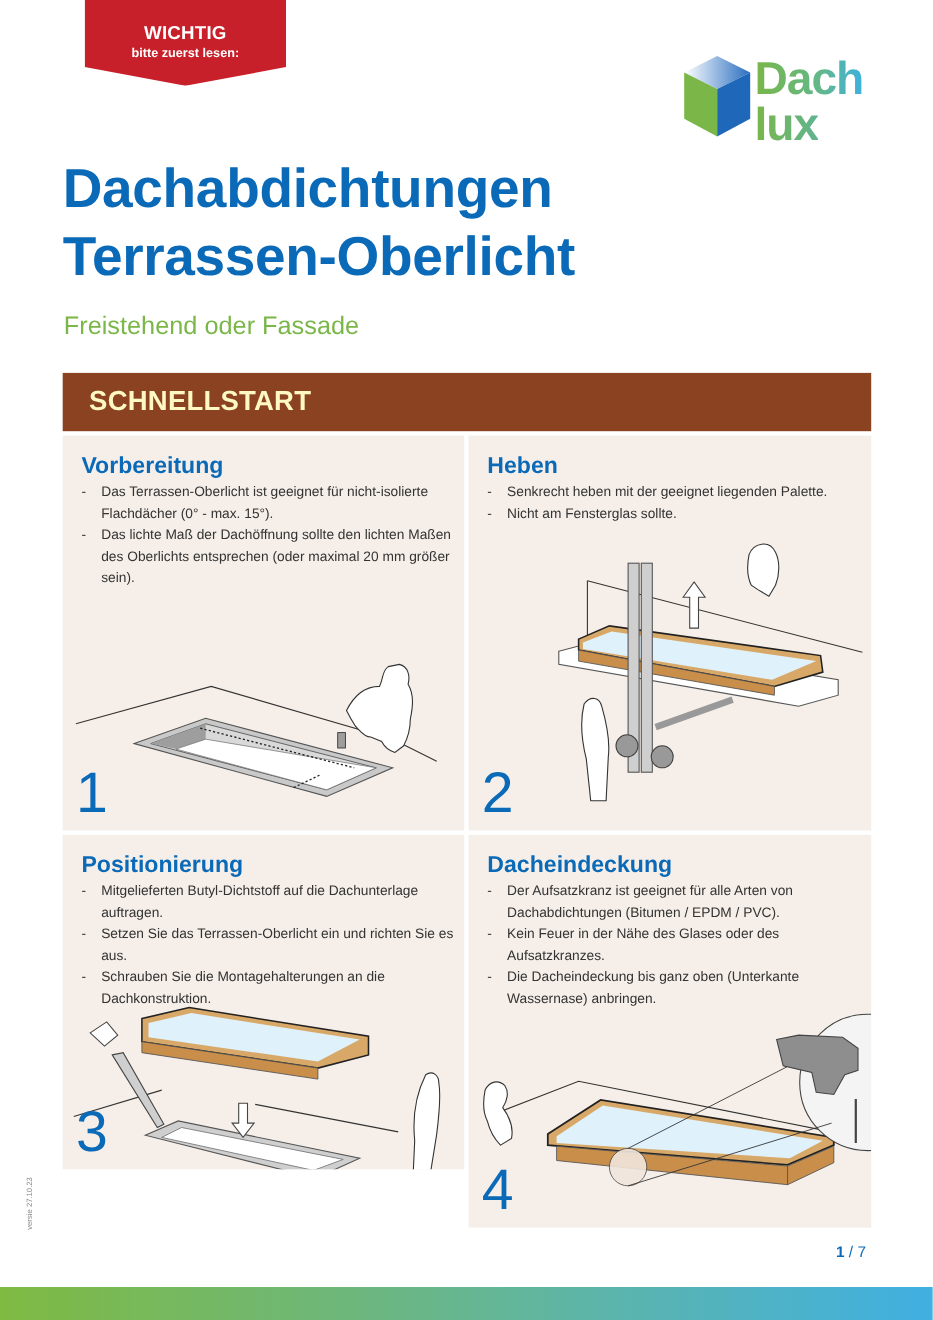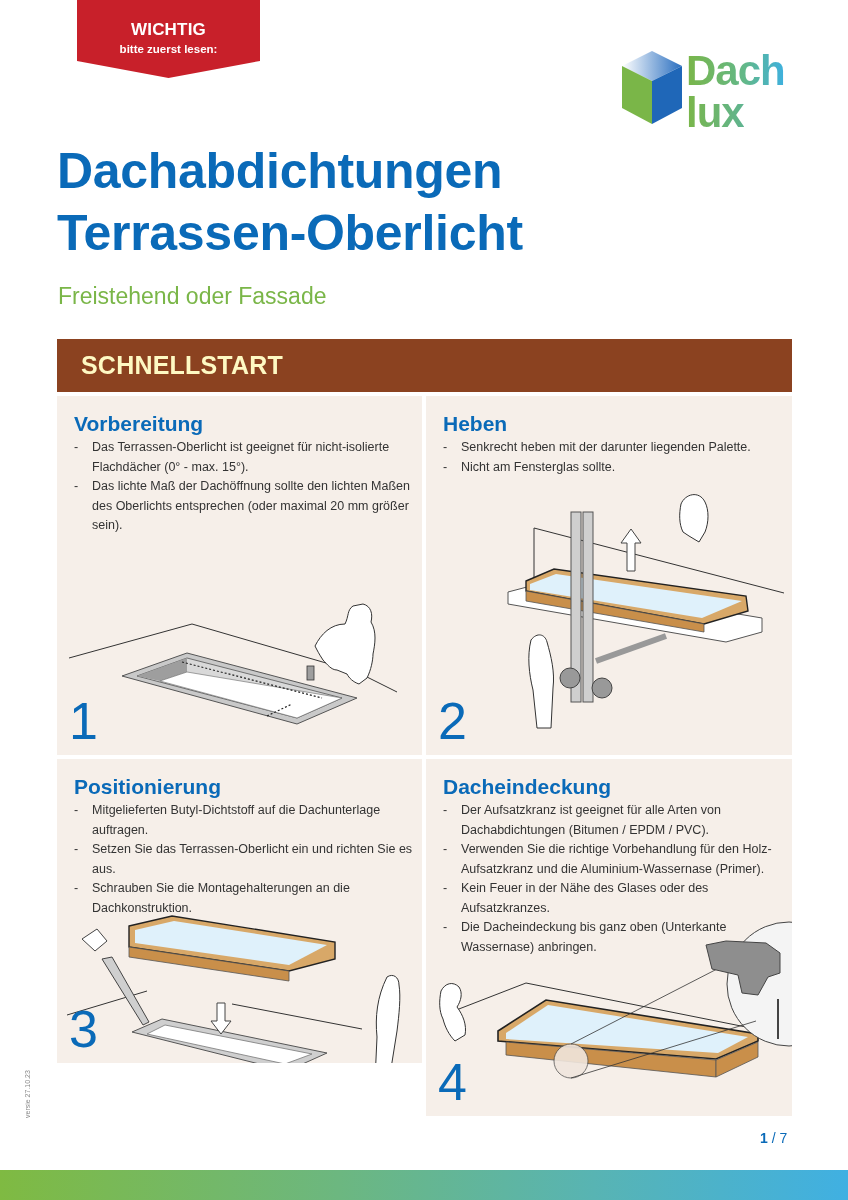--- a/index.html
+++ b/index.html
@@ -110,21 +110,21 @@
     <rect x="157" y="116" width="10" height="190" fill="#cfcfcf" stroke="#555" stroke-width="1"></rect>
     <line x1="170" y1="265" x2="240" y2="240" stroke="#999" stroke-width="6"></line>
     <circle cx="144" cy="282" r="10" fill="#999" stroke="#444"></circle>
     <circle cx="176" cy="292" r="10" fill="#999" stroke="#444"></circle>
     <polygon points="195,147 205,133 215,147 209,147 209,175 201,175 201,147" fill="#fff" stroke="#444" stroke-width="1"></polygon>
     <path d="M255,108 c4,-10 18,-14 24,-2 c4,8 4,20 0,30 l-6,10 l-10,-6 l-6,-4 c-4,-8 -4,-18 -2,-28 z" fill="#fff" stroke="#333" stroke-width="1"></path>
     <path d="M105,244 c6,-8 14,-6 16,2 c4,14 8,30 6,46 l-2,40 l-14,0 l-4,-38 c-4,-16 -6,-34 -2,-50 z" fill="#fff" stroke="#333" stroke-width="1"></path>
   </svg>
   <h2>Heben</h2>
   <ul>
-    <li>Senkrecht heben mit der darunter liegenden Palette.</li>
+    <li>Senkrecht heben mit der geeignet liegenden Palette.</li>
     <li>Nicht am Fensterglas sollte.</li>
   </ul>
   <div class="num">2</div>
 </div>
 
 <div class="panel p3">
   <svg class="ill" width="365" height="357" viewBox="0 0 365 357">
     <line x1="10" y1="256" x2="90" y2="232" stroke="#333" stroke-width="1"></line>
     <line x1="175" y1="245" x2="305" y2="270" stroke="#333" stroke-width="1"></line>
     <polygon points="75,273 105,260 270,294 230,312" fill="#cfcfcf" stroke="#555" stroke-width="1"></polygon>
@@ -157,21 +157,20 @@
     <circle cx="363" cy="225" r="62" fill="#f4f4f4" stroke="#444" stroke-width="1"></circle>
     <line x1="145" y1="285" x2="330" y2="190" stroke="#333" stroke-width="0.8"></line>
     <line x1="145" y1="319" x2="330" y2="262" stroke="#333" stroke-width="0.8"></line>
     <path d="M280,186 l20,-4 l40,2 l14,10 l0,20 l-12,4 l-10,18 l-16,-2 l-4,-18 l-26,-6 z" fill="#8e8e8e" stroke="#444" stroke-width="1"></path>
     <line x1="352" y1="240" x2="352" y2="280" stroke="#444" stroke-width="2"></line>
     <path d="M15,232 c4,-8 12,-10 18,-4 c4,6 2,14 -2,20 c6,8 10,18 8,28 l-10,6 c-6,-6 -10,-14 -12,-22 c-4,-8 -4,-18 -2,-28 z" fill="#fff" stroke="#333" stroke-width="1"></path>
   </svg>
   <h2>Dacheindeckung</h2>
   <ul>
     <li>Der Aufsatzkranz ist geeignet für alle Arten von Dachabdichtungen (Bitumen / EPDM / PVC).</li>
-    <li>Verwenden Sie die richtige Vorbehandlung für den Holz-Aufsatzkranz und die Aluminium-Wassernase (Primer).</li>
     <li>Kein Feuer in der Nähe des Glases oder des Aufsatzkranzes.</li>
     <li>Die Dacheindeckung bis ganz oben (Unterkante Wassernase) anbringen.</li>
   </ul>
   <div class="num">4</div>
 </div>
 
 <div class="version">versie 27.10.23</div>
 <div class="pageno"><b>1</b><span> / </span><span>7</span></div>
 <div class="footerbar"></div>
 

